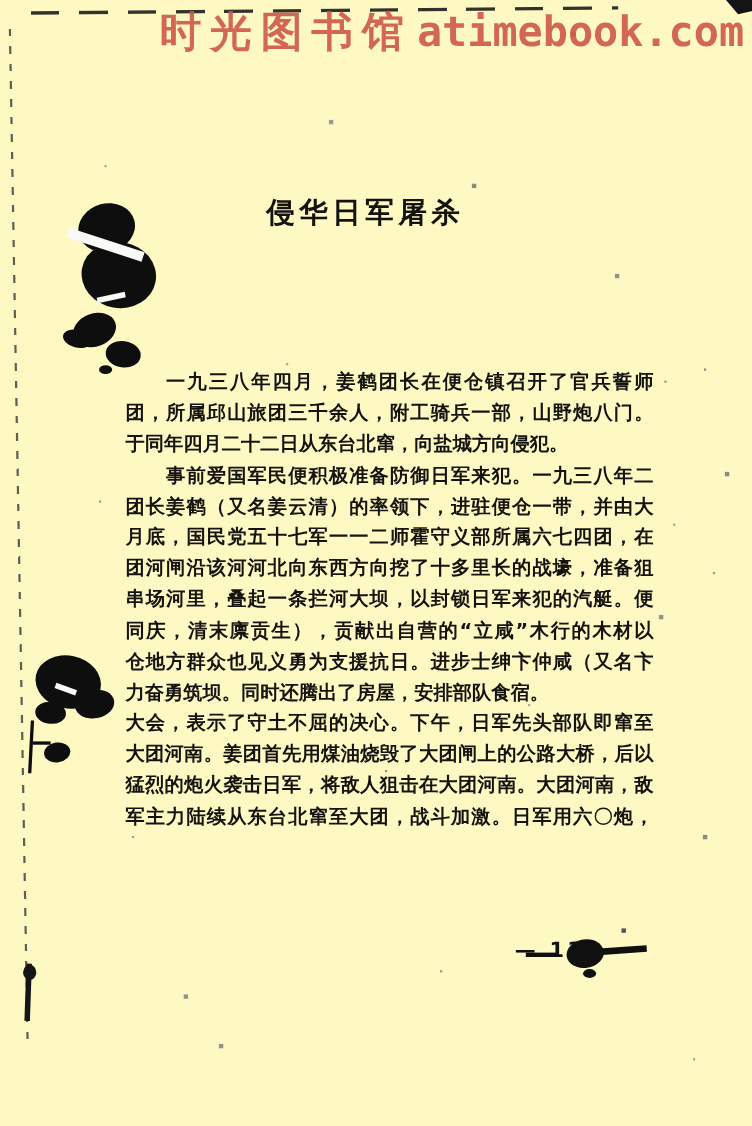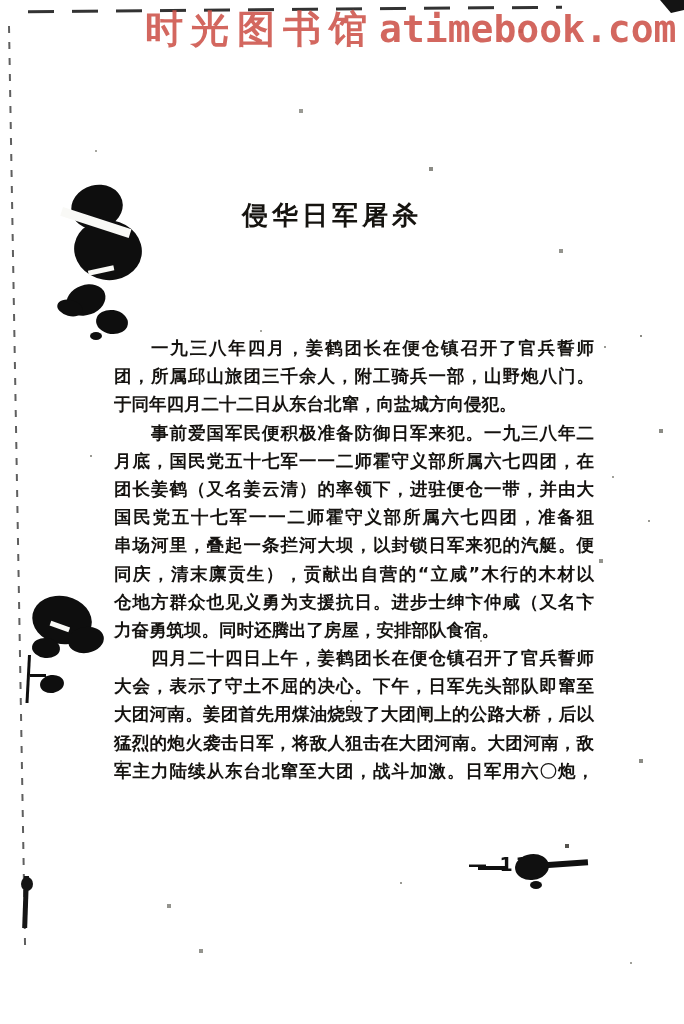--- a/index.html
+++ b/index.html
@@ -1,17 +1,17 @@
 <!DOCTYPE html>
 <html><head>
 <meta charset="utf-8">
 <style>
   html,body{margin:0;padding:0;background:#e8e8e6;}
   .page{
-    position:relative;width:684px;height:1024px;background:#ffffff;
+    position:relative;width:684px;height:1024px;background:#fef9c3;
     overflow:hidden;font-family:"DejaVu Sans",sans-serif;
   }
   
   .top-rule{
     position:absolute;top:8px;left:28px;width:534px;height:3px;
     background:repeating-linear-gradient(90deg,#1c1c1c 0 26px,transparent 26px 44px);
     transform:rotate(-0.5deg);opacity:.9;
   }
   .left-rule{
     position:absolute;top:26px;left:8px;width:2px;height:920px;
@@ -23,21 +23,21 @@
     position:absolute;top:8px;left:145px;white-space:nowrap;
     font-family:"DejaVu Sans Mono",monospace;font-weight:bold;
     font-size:38px;line-height:42px;color:#cd5349;opacity:.88;
   }
   .wm-cjk{letter-spacing:8px;margin-right:4px;}
   
   .title{
     position:absolute;left:92px;width:480px;margin:0;text-align:center;
     font-size:26px;font-weight:bold;color:#15130f;letter-spacing:4px;
   }
-  .title.l1{top:176px;margin-top:22px;}
+  .title.l1{top:176px;}
   .title.l2{top:217px;}
   .authors{
     position:absolute;left:92px;width:480px;top:281px;text-align:center;
     font-size:23px;font-weight:bold;color:#15130f;letter-spacing:2px;
   }
   .authors span + span{margin-left:42px;}
   .body-text{
     position:absolute;left:114px;top:334px;width:480px;
     font-size:17.5px;font-weight:bold;color:#151310;
   }
@@ -81,29 +81,28 @@
 
   <h1 class="title l1">侵华日军屠杀</h1>
 
 
   <div class="body-text">
     <div class="ln indent">一九三八年四月，姜鹤团长在便仓镇召开了官兵誓师</div>
     <div class="ln">团，所属邱山旅团三千余人，附工骑兵一部，山野炮八门。</div>
     <div class="ln end">于同年四月二十二日从东台北窜，向盐城方向侵犯。</div>
 
     <div class="ln indent">事前爱国军民便积极准备防御日军来犯。一九三八年二</div>
+    <div class="ln">团长姜鹤（又名姜云清）的率领下，进驻便仓一带，并由大</div>
     <div class="ln">月底，国民党五十七军一一二师霍守义部所属六七四团，在</div>
-    <div class="ln">团长姜鹤（又名姜云清）的率领下，进驻便仓一带，并由大</div>
-    <div class="ln">国民党五十七军一一二师霍守义部所属六七四团，准备狙</div>
+    <div class="ln">团河闸沿该河河北向东西方向挖了十多里长的战壕，准备狙</div>
     <div class="ln">串场河里，叠起一条拦河大坝，以封锁日军来犯的汽艇。便</div>
     <div class="ln">同庆，清末廪贡生），贡献出自营的“立咸”木行的木材以</div>
     <div class="ln">仓地方群众也见义勇为支援抗日。进步士绅卞仲咸（又名卞</div>
     <div class="ln end">力奋勇筑坝。同时还腾出了房屋，安排部队食宿。</div>
 
-    <div class="ln indent">四月二十四日上午，姜鹤团长在便仓镇召开了官兵誓师</div>
     <div class="ln">大会，表示了守土不屈的决心。下午，日军先头部队即窜至</div>
     <div class="ln">大团河南。姜团首先用煤油烧毁了大团闸上的公路大桥，后以</div>
     <div class="ln">猛烈的炮火袭击日军，将敌人狙击在大团河南。大团河南，敌</div>
     <div class="ln">军主力陆续从东台北窜至大团，战斗加激。日军用六〇炮，</div>
   </div>
 
   <div class="pageno">— 13 —</div>
 
   <svg class="ink" width="684" height="1024" viewBox="0 0 684 1024" aria-hidden="true">
 

